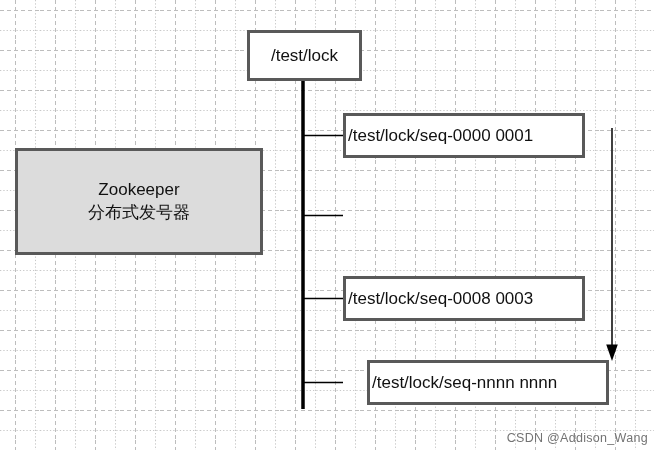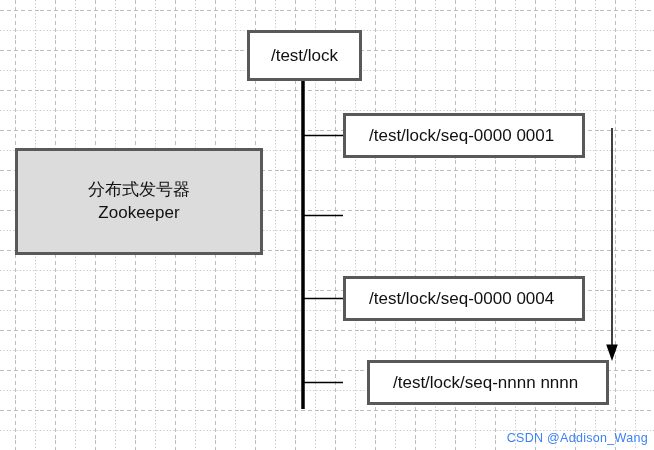--- a/index.html
+++ b/index.html
@@ -47,33 +47,33 @@
     background: #dcdcdc;
     flex-direction: column;
     line-height: 1.35;
     text-align: center;
   }
   .node-seq {
     left: 343px;
     width: 242px;
     height: 45px;
     justify-content: flex-start;
-    padding-left: 23px;
+    padding-left: 2px;
     white-space: nowrap;
   }
   .node-seq-0 { top: 113px; }
   .node-seq-1 { top: 193px; }
   .node-seq-2 { top: 276px; }
   .node-seq-3 { top: 360px; margin-left: 24px; }
   .watermark {
     position: absolute;
     right: 6px;
     bottom: 5px;
     font-size: 12.5px;
-    color: #3b82f6;
+    color: #737373;
     z-index: 3;
     letter-spacing: 0.3px;
   }
 </style>
 </head>
 <body>
 
 <div class="canvas">
 
   <svg class="layer-svg" width="654" height="450" viewBox="0 0 654 450">
@@ -99,29 +99,29 @@
       <line x1="612" y1="128" x2="612" y2="346" stroke="#000000" stroke-width="1.5"></line>
       <polygon points="612,361 606.2,344.5 617.8,344.5" fill="#000000"></polygon>
     </g>
   </svg>
 
   <div class="node node-root">
     <span>/test/lock</span>
   </div>
 
   <div class="node node-issuer">
+    <span>Zookeeper</span>
     <span>分布式发号器</span>
-    <span>Zookeeper</span>
   </div>
 
   <div class="node node-seq node-seq-0">
     <span>/test/lock/seq-0000 0001</span>
   </div>
   <div class="node node-seq node-seq-2">
-    <span>/test/lock/seq-0000 0004</span>
+    <span>/test/lock/seq-0008 0003</span>
   </div>
   <div class="node node-seq node-seq-3">
     <span>/test/lock/seq-nnnn nnnn</span>
   </div>
 
   <div class="watermark">CSDN @Addison_Wang</div>
 
 </div>
 
 </body></html>

